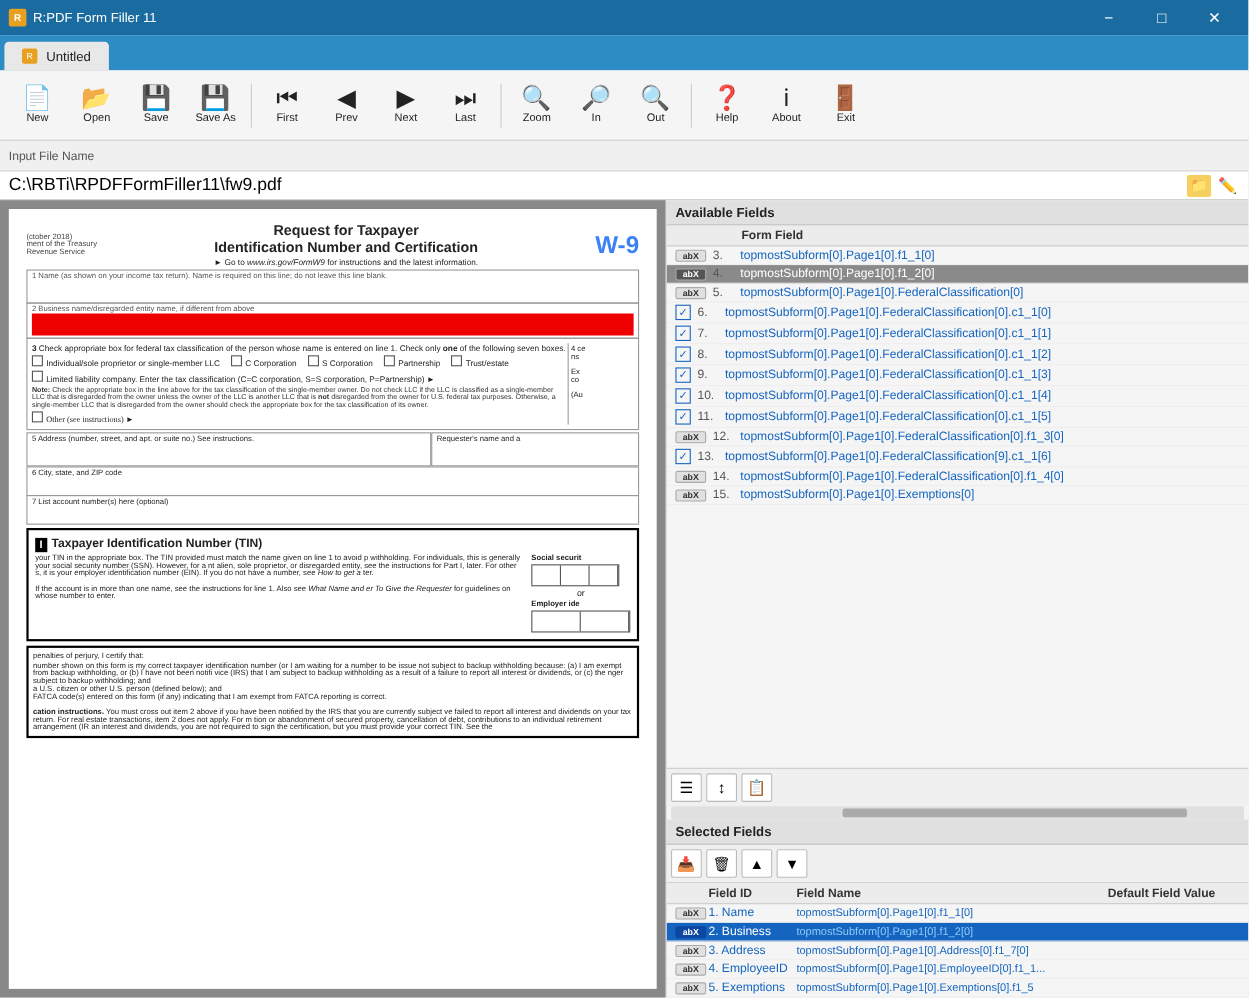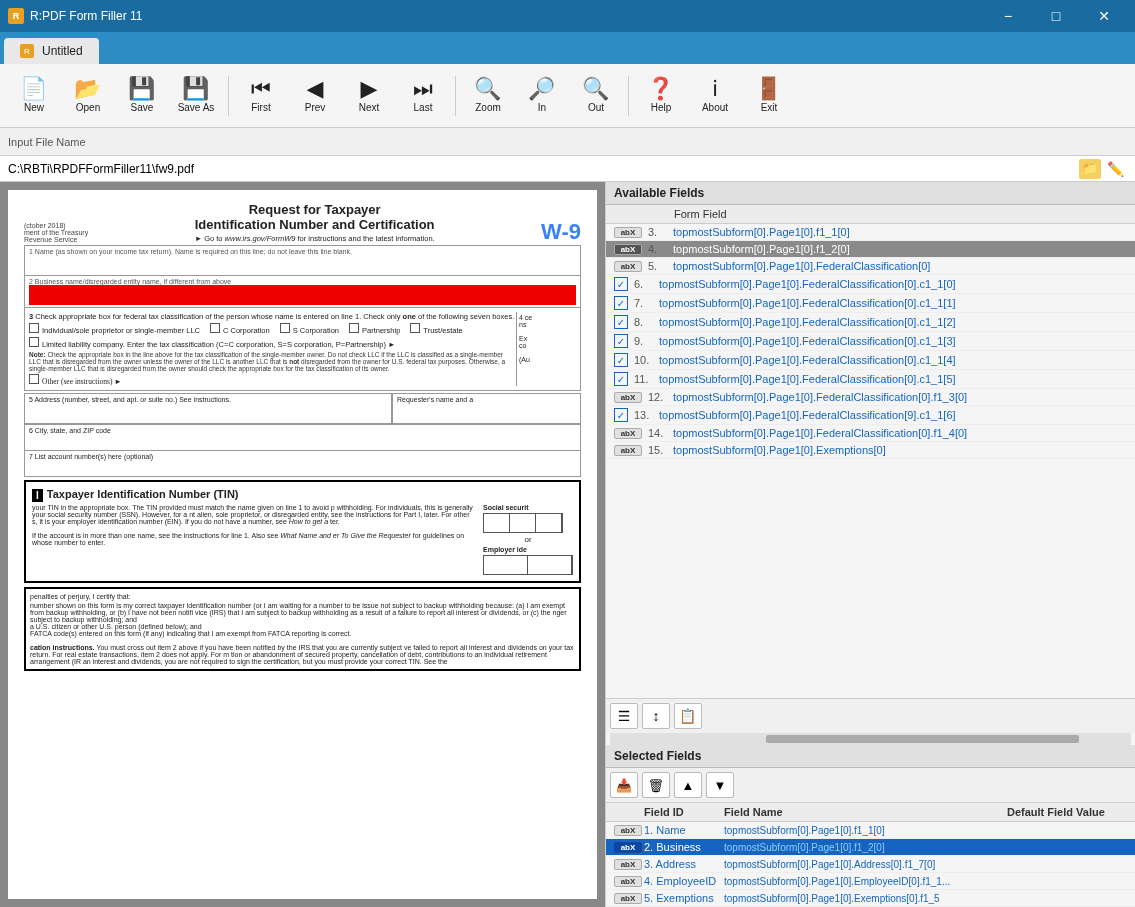--- a/index.html
+++ b/index.html
@@ -89,21 +89,21 @@
       height: 26px;
       display: flex;
       align-items: center;
       padding: 0 8px;
       gap: 4px;
     }
     .filepath-input {
       flex: 1;
       border: none;
       outline: none;
-      font-size: 12px;
+      font-size: 16px;
       background: transparent;
     }
     .filepath-icon-btn {
       width: 22px;
       height: 20px;
       border: none;
       background: #f5d060;
       border-radius: 2px;
       cursor: pointer;
       display: flex;
@@ -177,21 +177,21 @@
       font-weight: 600;
       color: #222;
     }
 
     
     .available-fields { flex: 1; display: flex; flex-direction: column; min-height: 0; }
     .fields-table-header {
       display: flex;
       padding: 3px 8px;
       font-size: 11px;
-      font-weight: 400;
+      font-weight: 700;
       color: #333;
       border-bottom: 1px solid #ccc;
       background: #ececec;
     }
     .fields-col-id { width: 30px; }
     .fields-col-num { width: 30px; }
     .fields-col-name { flex: 1; }
     .fields-list { flex: 1; overflow-y: auto; }
     .field-row {
       display: flex;
@@ -411,21 +411,21 @@
 <div class="filepath-bar">
   <input class="filepath-input" type="text" value="C:\RBTi\RPDFFormFiller11\fw9.pdf" style="">
   <button class="filepath-icon-btn">📁</button>
   <button class="filepath-edit-btn">✏️</button>
 </div>
 
 <div class="main-content">
 
   <div class="pdf-viewer">
     <div class="pdf-page">
-      <div style="display:flex; justify-content:space-between; align-items:flex-end; margin-bottom:2px;">
+      <div style="display:flex; justify-content:space-between; align-items:center; margin-bottom:2px;">
         <div>
           <div style="font-size:7px; color:#444;">(ctober 2018)</div>
           <div style="font-size:7px; color:#444;">ment of the Treasury</div>
           <div style="font-size:7px; color:#444;">Revenue Service</div>
         </div>
         <div style="flex:1; text-align:center;">
           <div class="pdf-title">Request for Taxpayer</div>
           <div class="pdf-title">Identification Number and Certification</div>
           <div style="font-size:7.5px; margin-top:2px;">► Go to <em>www.irs.gov/FormW9</em> for instructions and the latest information.</div>
         </div>

